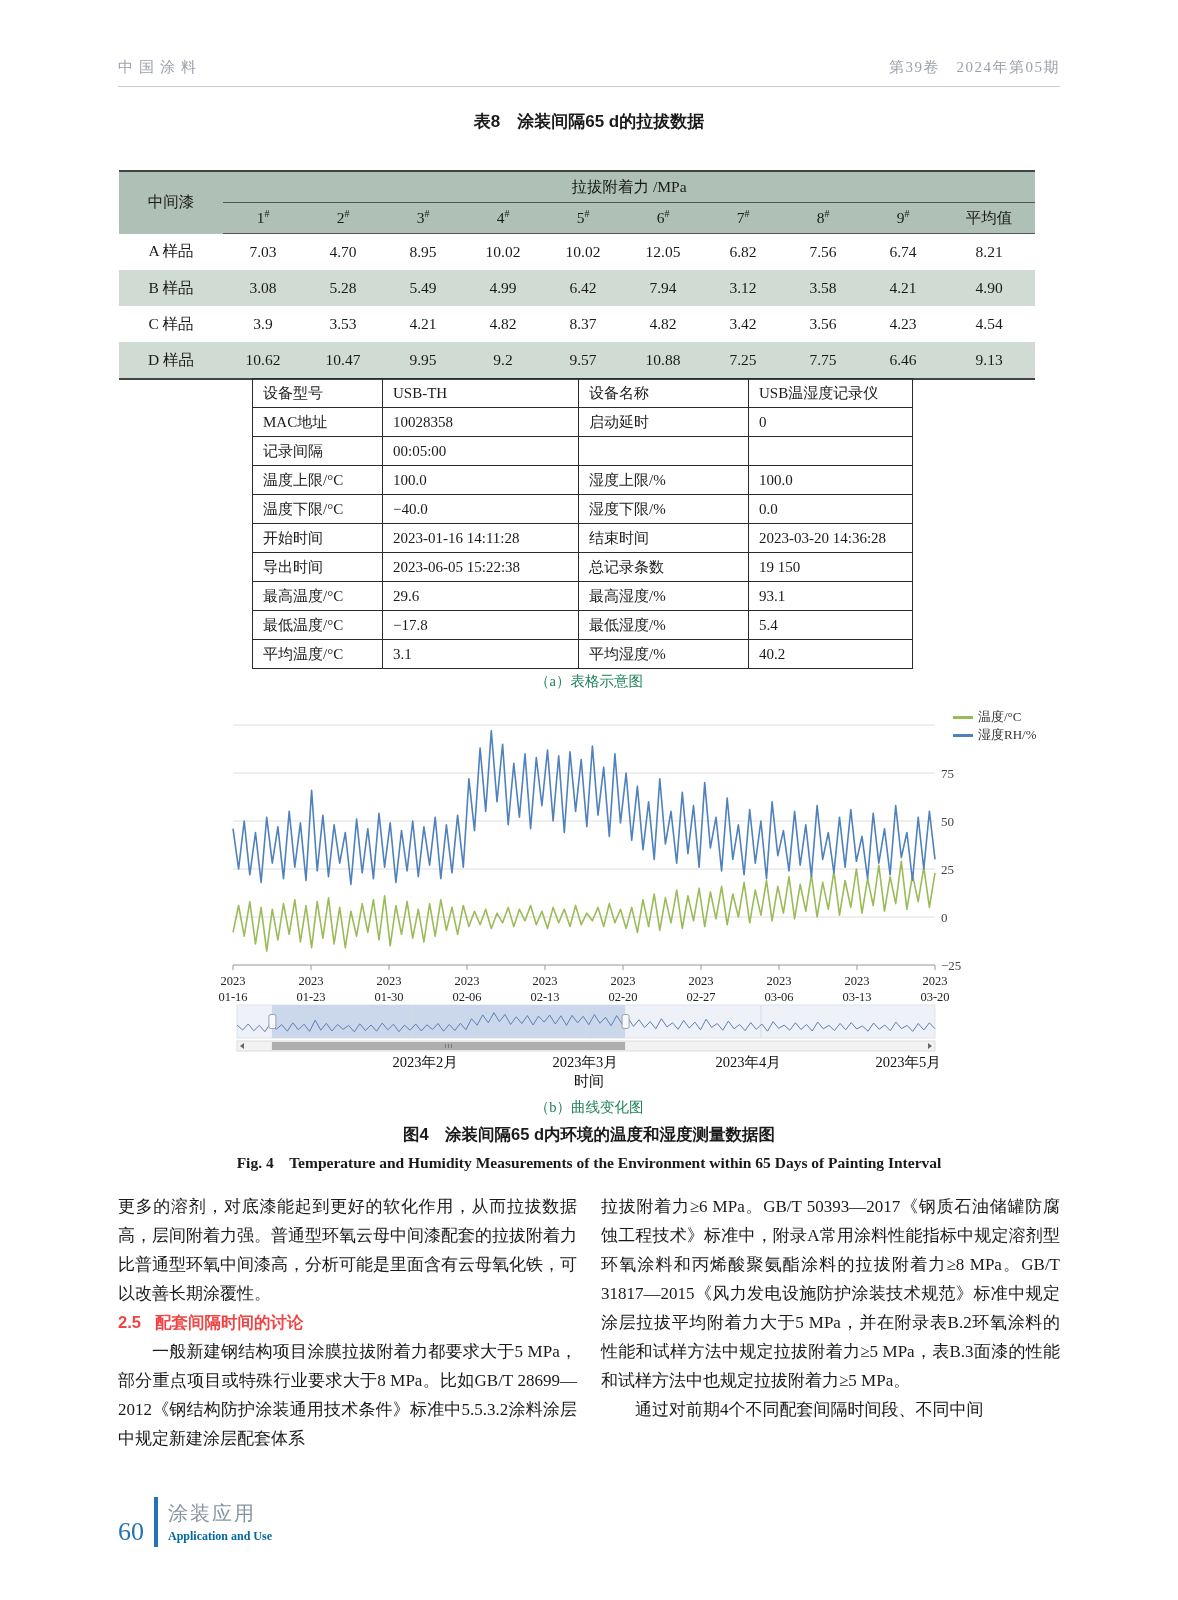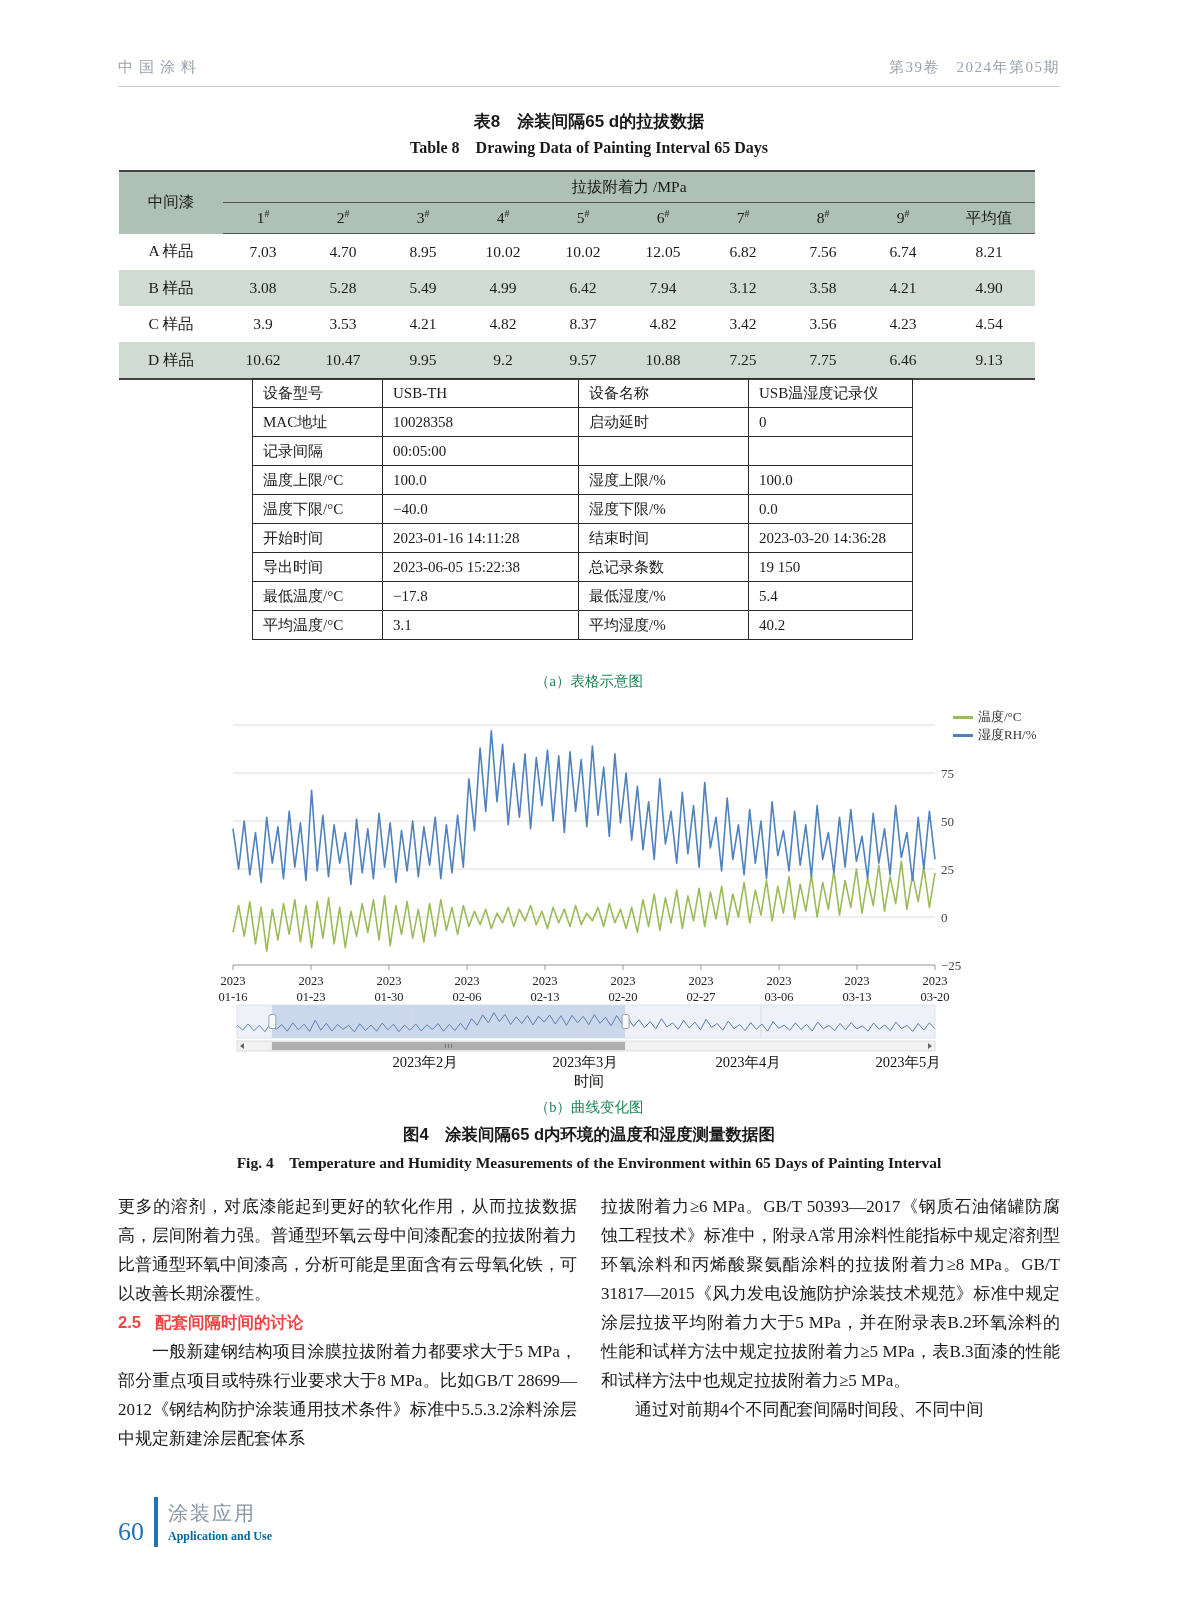--- a/index.html
+++ b/index.html
@@ -68,21 +68,20 @@
 <body>
 
 <div class="page">
 
   <div class="page-hdr">
     <span class="journal">中国涂料</span>
     <span class="issue">第39卷　2024年第05期</span>
   </div>
 
   <div class="t8-title-cn">表8　涂装间隔65 d的拉拔数据</div>
-  <div class="t8-title-en">Table 8　Drawing Data of Painting Interval 65 Days</div>
 
   <table class="t8">
     <colgroup>
       <col style="width:104px">
       <col span="9" style="width:80px">
       <col style="width:92px">
     </colgroup>
     <thead>
       <tr class="r1">
         <th class="corner" rowspan="2">中间漆</th>
@@ -199,20 +198,26 @@
           <td>开始时间</td>
           <td>2023-01-16 14:11:28</td>
           <td>结束时间</td>
           <td>2023-03-20 14:36:28</td>
         </tr>
         <tr>
           <td>导出时间</td>
           <td>2023-06-05 15:22:38</td>
           <td>总记录条数</td>
           <td>19 150</td>
+        </tr>
+        <tr>
+          <td>最高温度/°C</td>
+          <td>29.6</td>
+          <td>最高湿度/%</td>
+          <td>93.1</td>
         </tr>
         <tr>
           <td>最低温度/°C</td>
           <td>−17.8</td>
           <td>最低湿度/%</td>
           <td>5.4</td>
         </tr>
         <tr>
           <td>平均温度/°C</td>
           <td>3.1</td>

